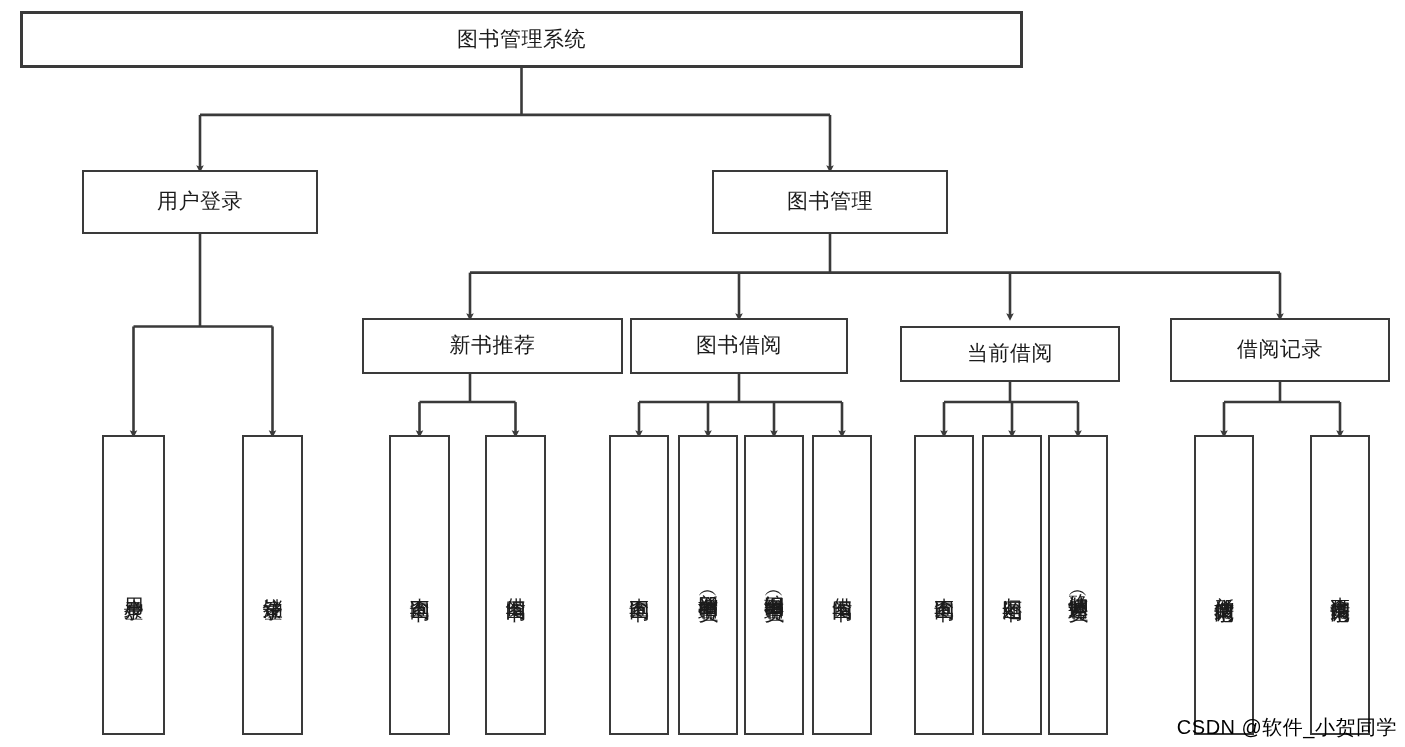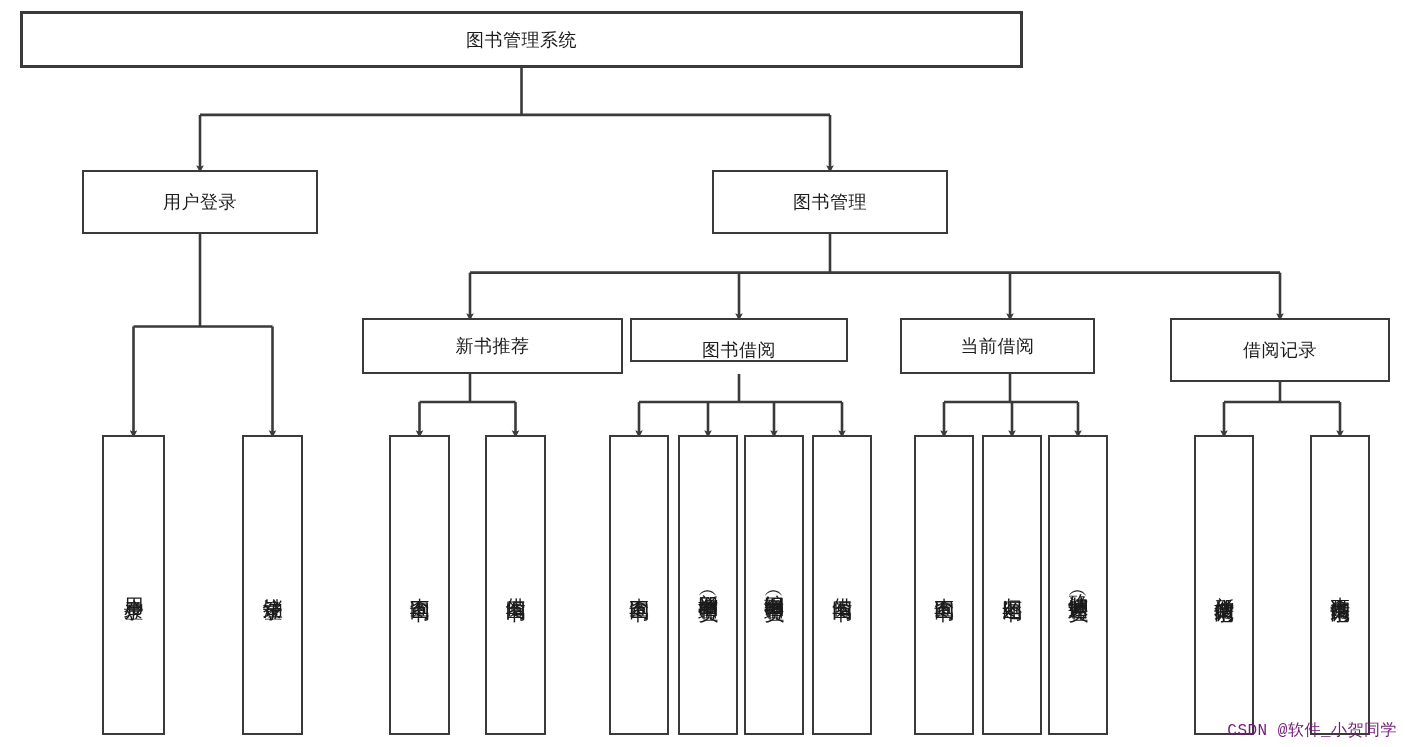--- a/index.html
+++ b/index.html
@@ -28,21 +28,21 @@
     box-sizing: border-box;
     border: 2px solid #3a3a3a;
     background: #ffffff;
     display: flex;
     align-items: center;
     justify-content: center;
     color: #1b1b1b;
   }
   .node.level0 { border-width: 3px; }
   .node-label {
-    font-size: 18px;
+    font-size: 21px;
     line-height: 1.1;
     letter-spacing: 0.5px;
     white-space: nowrap;
     color: #1b1b1b;
   }
   .node.leaf {
     align-items: center;
     justify-content: center;
   }
   .node.leaf .node-label {
@@ -52,25 +52,25 @@
     line-height: 1.28;
     letter-spacing: 1.5px;
     white-space: normal;
     max-height: 286px;
     text-align: center;
   }
   #watermark {
     position: absolute;
     right: 8px;
     bottom: 6px;
-    font-size: 16px;
-    color: #701a75;
+    font-size: 20px;
+    color: #000000;
     letter-spacing: 0.5px;
     white-space: nowrap;
-    font-family: Liberation Mono, monospace;
+    font-family: Liberation Sans, sans-serif;
   }
 </style>
 </head>
 <body>
 
 <div id="canvas">
   <svg id="edges" viewBox="0 0 1405 747">
     <defs>
       <marker id="arrow" markerWidth="9" markerHeight="9" refX="4.2" refY="4.2" orient="auto" markerUnits="userSpaceOnUse">
         <path d="M0.4,0.4 L8,4.2 L0.4,8 L2,4.2 Z" fill="#3a3a3a"></path>
@@ -118,24 +118,24 @@
       </div>
       <div class="node level1" style="left: 82px; top: 170px; width: 236px; height: 64px;">
         <span class="node-label">用户登录</span>
       </div>
       <div class="node level1" style="left: 712px; top: 170px; width: 236px; height: 64px; text-align: right;">
         <span class="node-label">图书管理</span>
       </div>
       <div class="node level2" style="left: 362px; top: 318px; width: 261px; height: 56px;">
         <span class="node-label">新书推荐</span>
       </div>
-      <div class="node level2" style="left: 630px; top: 318px; width: 218px; height: 44px; align-items: flex-end;">
+      <div class="node level2" style="left: 630px; top: 318px; width: 218px; height: 56px;">
         <span class="node-label">图书借阅</span>
       </div>
-      <div class="node level2" style="left: 900px; top: 318px; width: 195px; height: 56px;">
+      <div class="node level2" style="left: 900px; top: 326px; width: 220px; height: 56px;">
         <span class="node-label">当前借阅</span>
       </div>
       <div class="node level2" style="left: 1170px; top: 318px; width: 220px; height: 64px;">
         <span class="node-label">借阅记录</span>
       </div>
       <div class="node level3 leaf" style="left: 102px; top: 435px; width: 63px; height: 300px;">
         <span class="node-label">用户登录</span>
       </div>
       <div class="node level3 leaf" style="left: 242px; top: 435px; width: 61px; height: 300px;">
         <span class="node-label">注销登录</span>

